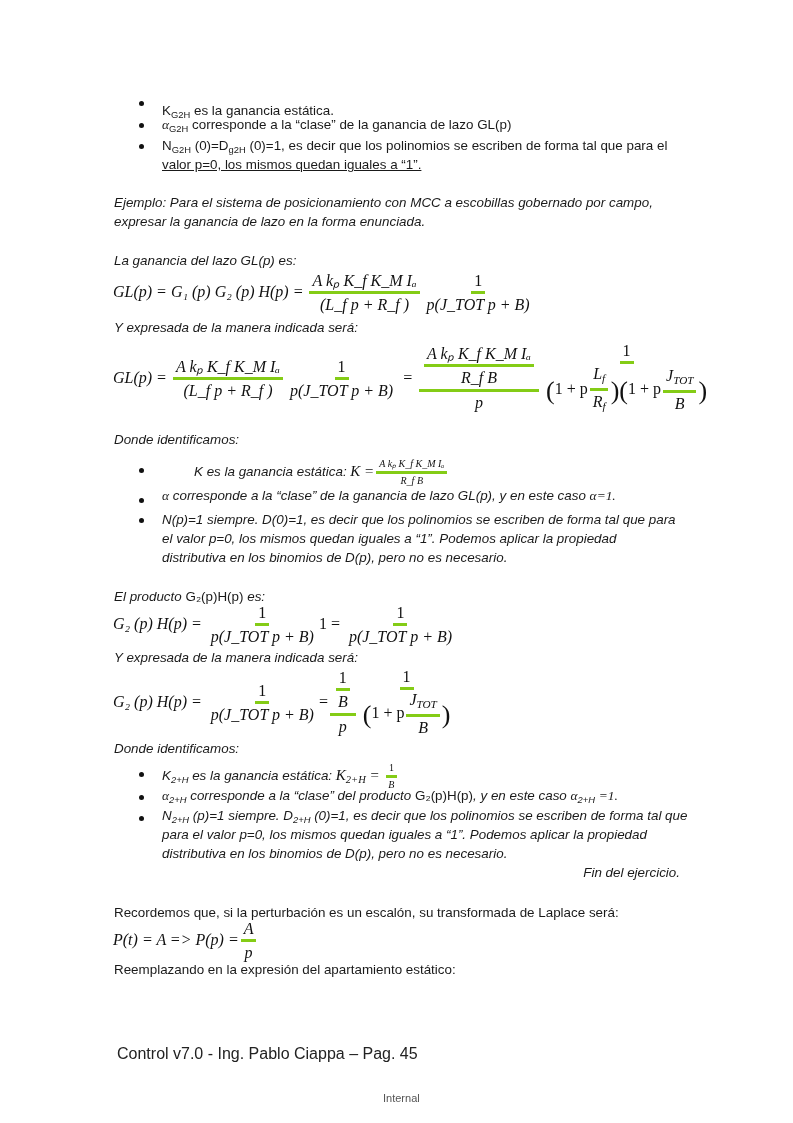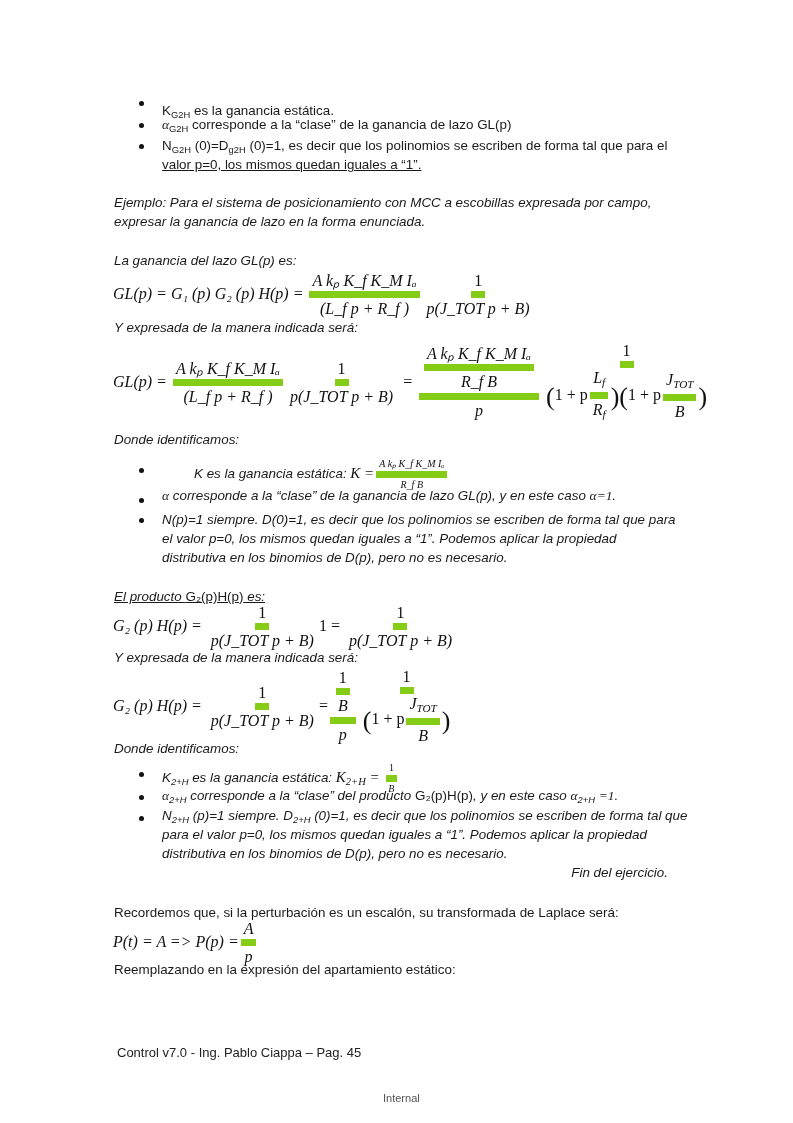--- a/index.html
+++ b/index.html
@@ -4,43 +4,43 @@
 <style>
   html, body { margin:0; padding:0; background:#ffffff; }
   body { width:793px; height:1123px; position:relative; overflow:hidden;
          font-family:"Liberation Sans", sans-serif; color:#1a1a1a; }
   .txt { position:absolute; font-family:"Liberation Sans", sans-serif; font-size:13.4px; line-height:20px; white-space:nowrap; color:#1a1a1a; }
   .it { font-style:italic; }
   .bullet { position:absolute; width:5px; height:5px; border-radius:50%; background:#111; }
   .math { position:absolute; font-family:"Liberation Serif", serif; font-style:italic; font-size:16px; color:#111; white-space:nowrap; }
   .math .up { font-style:normal; }
   .frac { display:inline-flex; flex-direction:column; align-items:center; vertical-align:middle; margin:0 2px; }
-  .frac > .num { padding:0 3px 1px 3px; border-bottom:7px solid #84cc16; line-height:18px; }
+  .frac > .num { padding:0 3px 1px 3px; border-bottom:3px solid #84cc16; line-height:18px; }
   .frac > .den { padding:1px 3px 0 3px; line-height:20px; }
   .frac.small { font-size:10px; }
   .frac.small > .num, .frac.small > .den { line-height:12px; }
   sub { font-size:70%; vertical-align:-3px; }
   .big { font-size:26px; font-style:normal; vertical-align:middle; font-family:"Liberation Serif", serif; }
-  .footer { position:absolute; font-size:13px; color:#222; }
+  .footer { position:absolute; font-size:16px; color:#222; }
   .internal { position:absolute; font-size:11px; color:#555; }
 </style>
 </head>
 <body>
 
 <div class="bullet" style="left:139px;top:101px;"></div>
 <div class="txt" style="left:162px;top:93px;margin-top:8px;"><span>K</span><sub>G2H</sub><span> es la ganancia estática.</span></div>
 
 <div class="bullet" style="left:139px;top:123px;"></div>
 <div class="txt" style="left:162px;top:115px;"><span style="font-family:'Liberation Serif',serif;font-style:italic;">α</span><sub>G2H</sub><span> corresponde a la “clase” de la ganancia de lazo GL(p)</span></div>
 
 <div class="bullet" style="left:139px;top:144px;"></div>
 <div class="txt" style="left:162px;top:136px;"><span>N</span><sub>G2H</sub><span> (0)=D</span><sub>g2H</sub><span> (0)=1, es decir que los polinomios se escriben de forma tal que para el</span></div>
 <div class="txt" style="left:162px;top:155px;text-decoration:underline;">valor p=0, los mismos quedan iguales a “1”.</div>
 
-<div class="txt it" style="left:114px;top:193px;">Ejemplo: Para el sistema de posicionamiento con MCC a escobillas expresada por campo,</div>
+<div class="txt it" style="left:114px;top:193px;">Ejemplo: Para el sistema de posicionamiento con MCC a escobillas gobernado por campo,</div>
 <div class="txt it" style="left:114px;top:212px;">expresar la ganancia de lazo en la forma enunciada.</div>
 
 <div class="txt it" style="left:114px;top:251px;">La ganancia del lazo GL(p) es:</div>
 
 <div class="math" style="left:113px;top:272px;">
   <span>GL(p) =  G₁ (p) G₂ (p) H(p) =</span>
   <span class="frac">
       <span class="num">A kₚ K_f  K_M  Iₐ</span>
       <span class="den">(L_f p + R_f )</span>
     </span><span class="frac">
@@ -88,21 +88,21 @@
       </span></span></div>
 
 <div class="bullet" style="left:139px;top:498px;"></div>
 <div class="txt it" style="left:162px;top:486px;"><span style="font-family:'Liberation Serif',serif;">α</span><span> corresponde a la “clase” de la ganancia de lazo GL(p), y en este caso </span><span style="font-family:'Liberation Serif',serif;">α</span><span style="font-family:'Liberation Serif',serif;">=1.</span></div>
 
 <div class="bullet" style="left:139px;top:518px;"></div>
 <div class="txt it" style="left:162px;top:510px;">N(p)=1 siempre. D(0)=1, es decir que los polinomios se escriben de forma tal que para</div>
 <div class="txt it" style="left:162px;top:529px;">el valor p=0, los mismos quedan iguales a “1”. Podemos aplicar la propiedad</div>
 <div class="txt it" style="left:162px;top:548px;">distributiva en los binomios de D(p), pero no es necesario.</div>
 
-<div class="txt it" style="left:114px;top:587px;text-decoration:underline;"><span>El producto </span><span style="font-style:normal;">G₂(p)H(p)</span><span> es:</span></div>
+<div class="txt it" style="left:114px;top:587px;"><span>El producto </span><span style="font-style:normal;">G₂(p)H(p)</span><span> es:</span></div>
 
 <div class="math" style="left:113px;top:604px;">
   <span>G₂ (p) H(p) =</span>
   <span class="frac">
       <span class="num up">1</span>
       <span class="den">p(J_TOT p + B)</span>
     </span><span class="up">1 =</span>
   <span class="frac">
       <span class="num up">1</span>
       <span class="den">p(J_TOT p + B)</span>
@@ -140,21 +140,21 @@
       </span></span></div>
 
 <div class="bullet" style="left:139px;top:795px;"></div>
 <div class="txt it" style="left:162px;top:786px;"><span style="font-family:'Liberation Serif',serif;">α</span><sub>2+H</sub><span> corresponde a la “clase” del producto </span><span style="font-style:normal;">G₂(p)H(p)</span><span>, y en este caso </span><span style="font-family:'Liberation Serif',serif;">α</span><sub>2+H</sub> <span style="font-family:'Liberation Serif',serif;">=1.</span></div>
 
 <div class="bullet" style="left:139px;top:816px;"></div>
 <div class="txt it" style="left:162px;top:806px;"><span>N</span><sub>2+H</sub><span> (p)=1 siempre. D</span><sub>2+H</sub><span> (0)=1, es decir que los polinomios se escriben de forma tal que</span></div>
 <div class="txt it" style="left:162px;top:825px;">para el valor p=0, los mismos quedan iguales a “1”. Podemos aplicar la propiedad</div>
 <div class="txt it" style="left:162px;top:844px;">distributiva en los binomios de D(p), pero no es necesario.</div>
 
-<div class="txt it" style="right:125px;top:863px;">Fin del ejercicio.</div>
+<div class="txt it" style="right:113px;top:863px;">Fin del ejercicio.</div>
 
 <div class="txt" style="left:114px;top:903px;">Recordemos que, si la perturbación es un escalón, su transformada de Laplace será:</div>
 
 <div class="math" style="left:113px;top:920px;">
   <span>P(t) = A   =&gt;    P(p) =</span><span class="frac">
       <span class="num">A</span>
       <span class="den">p</span>
     </span>
 </div>
 

